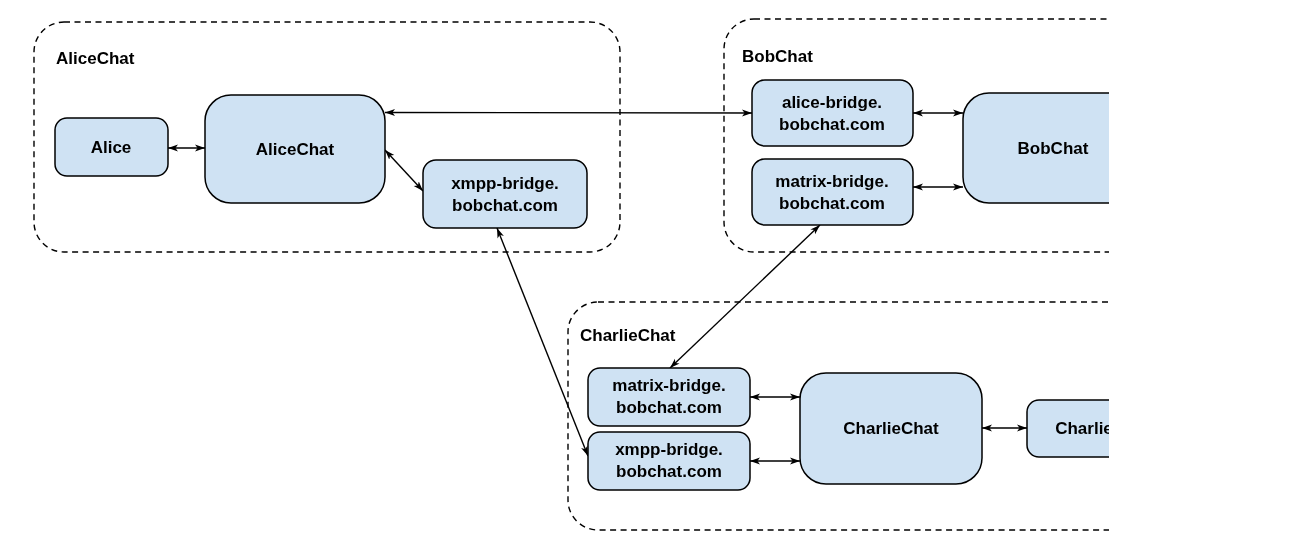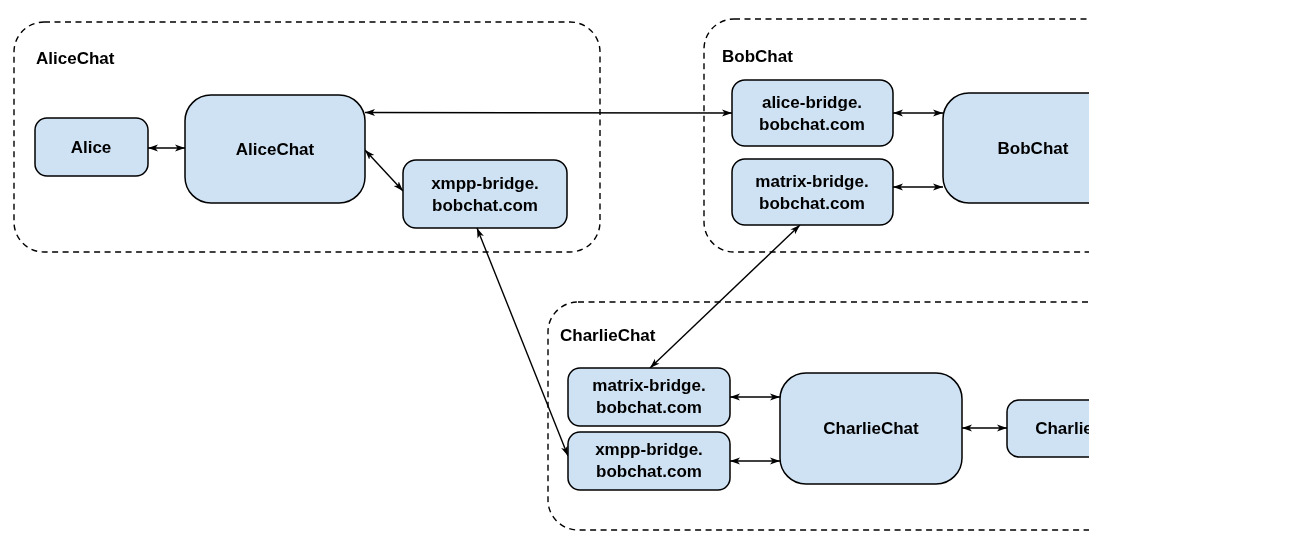--- a/index.html
+++ b/index.html
@@ -7,20 +7,21 @@
     padding: 0;
     background: #ffffff;
     font-family: "Liberation Sans", sans-serif;
   }
   .canvas {
     position: relative;
     width: 1089px;
     height: 557px;
     background: #ffffff;
     overflow: hidden;
+    padding-left: 20px;
   }
   svg { display: block; }
   .group-border {
     fill: none;
     stroke: #000000;
     stroke-width: 1.4;
     stroke-dasharray: 6 4.5;
   }
   .node-rect {
     stroke: #000000;

